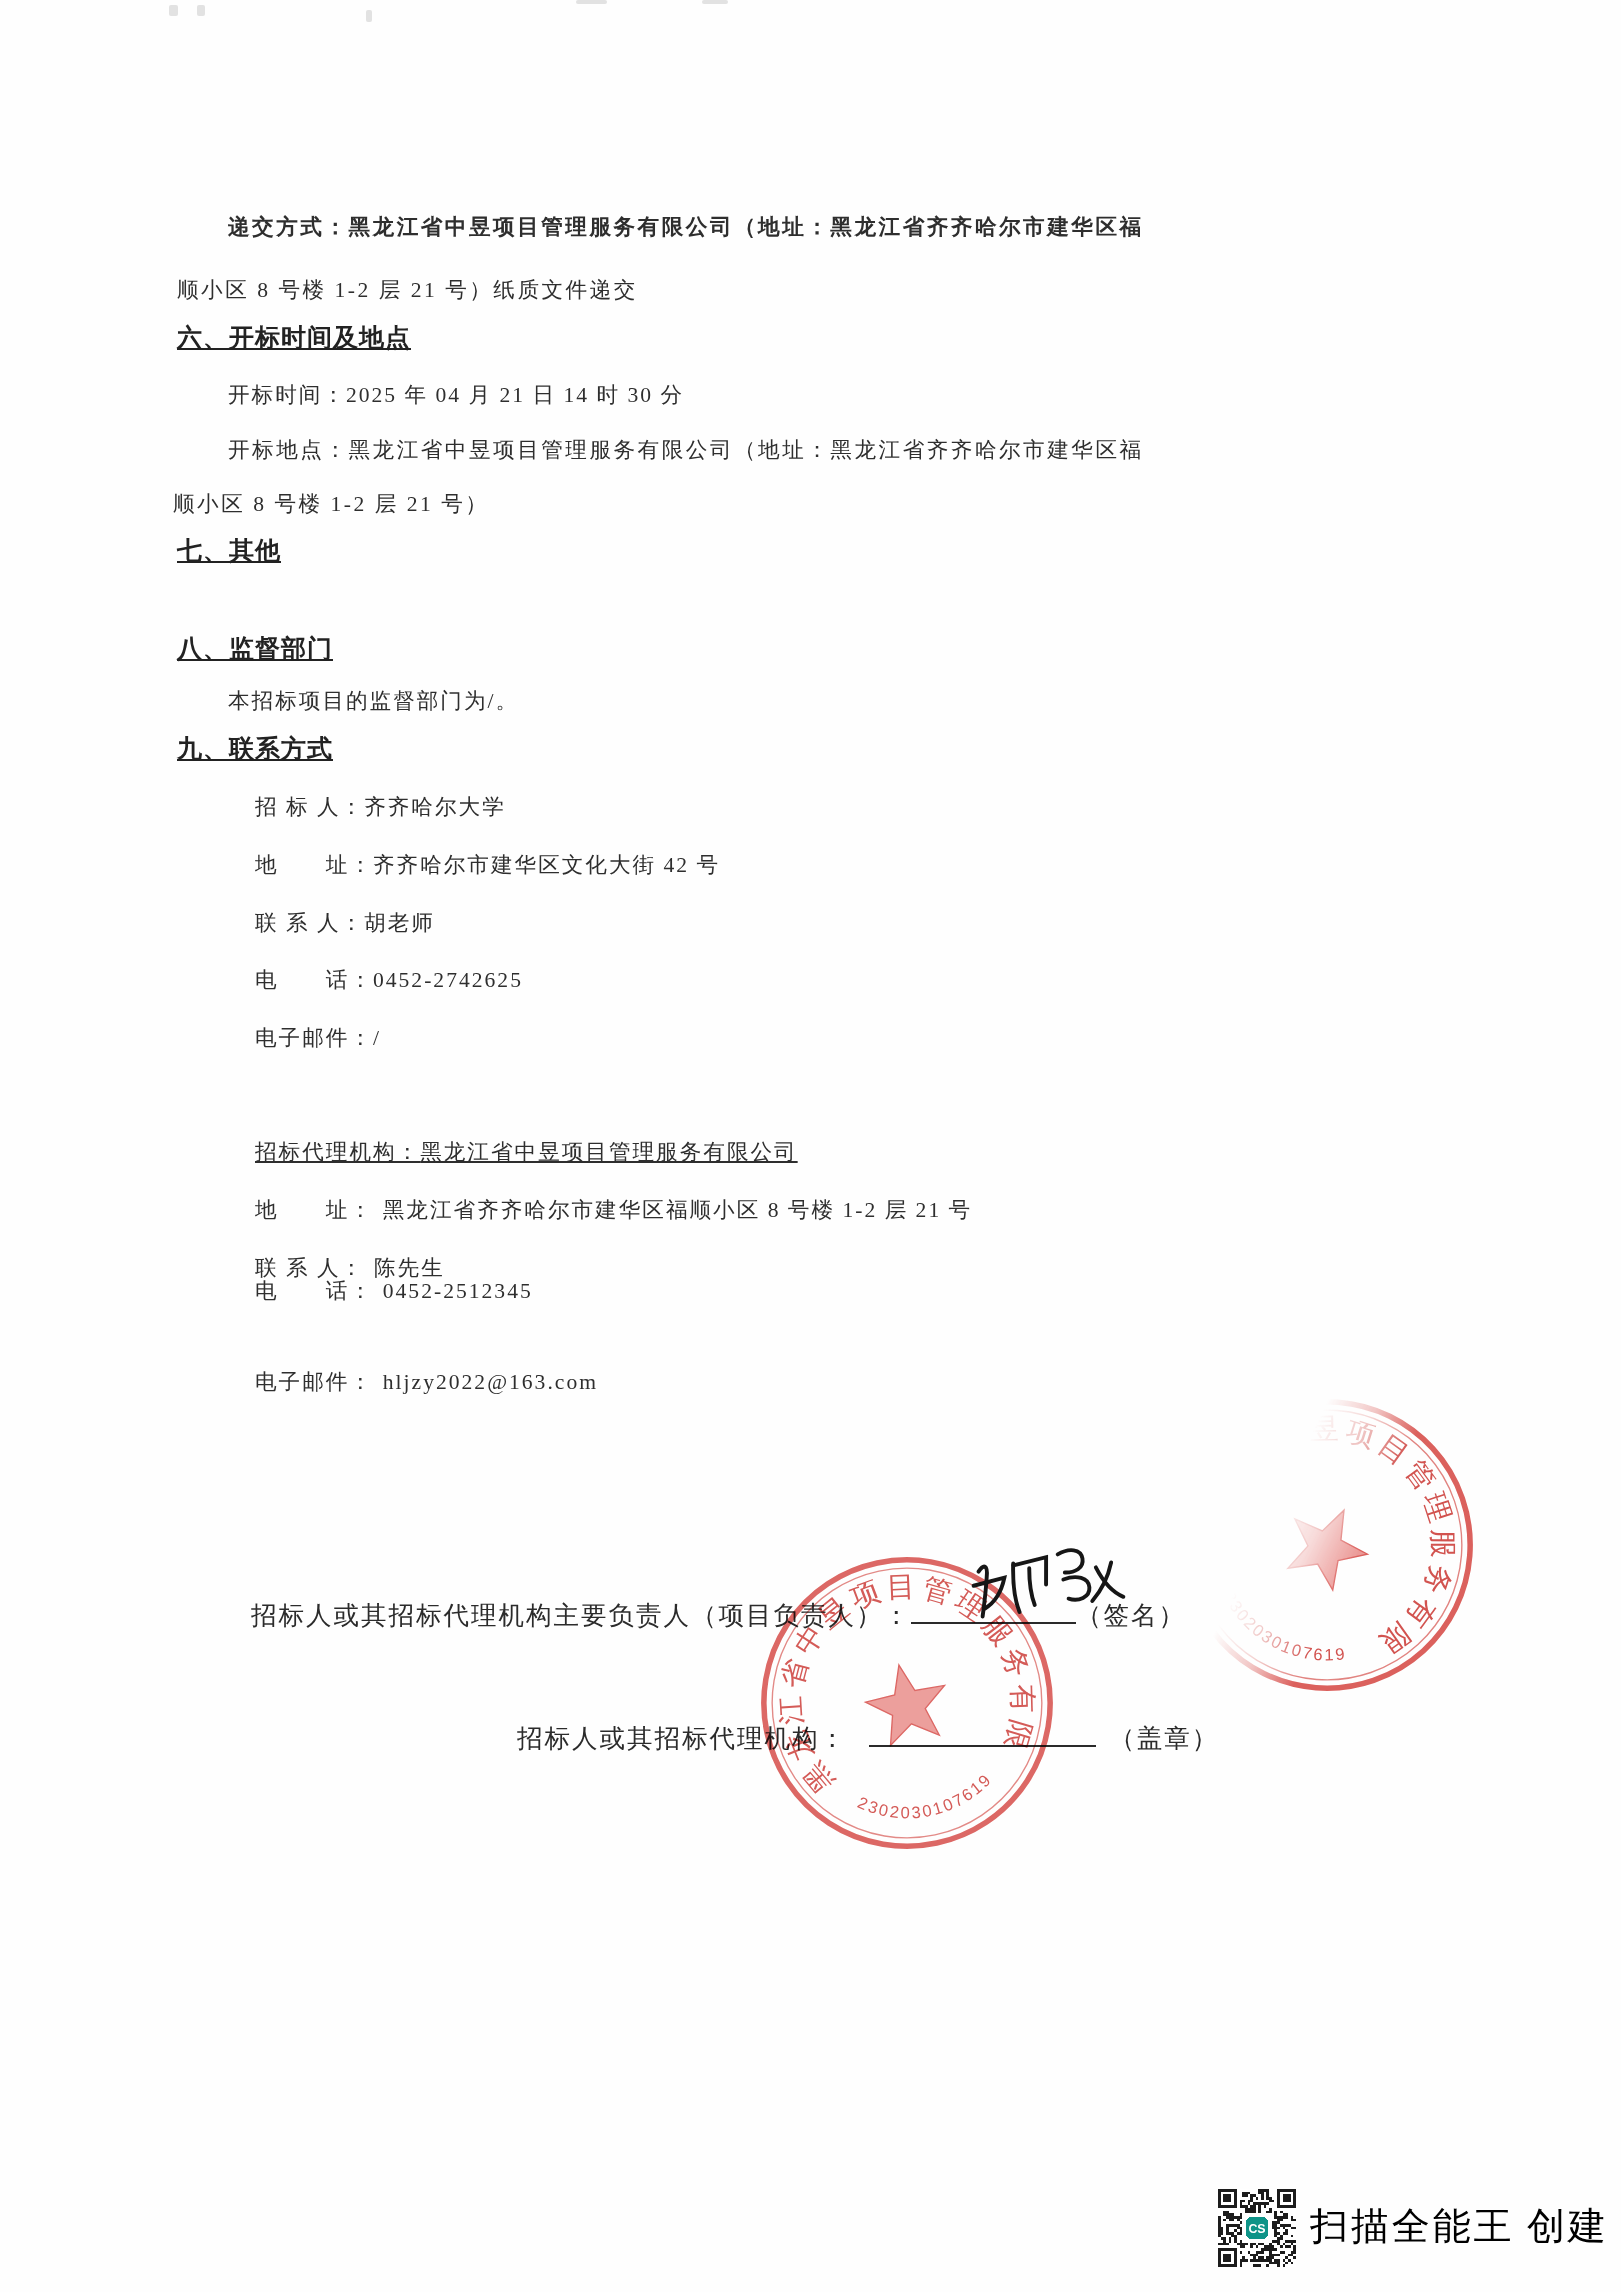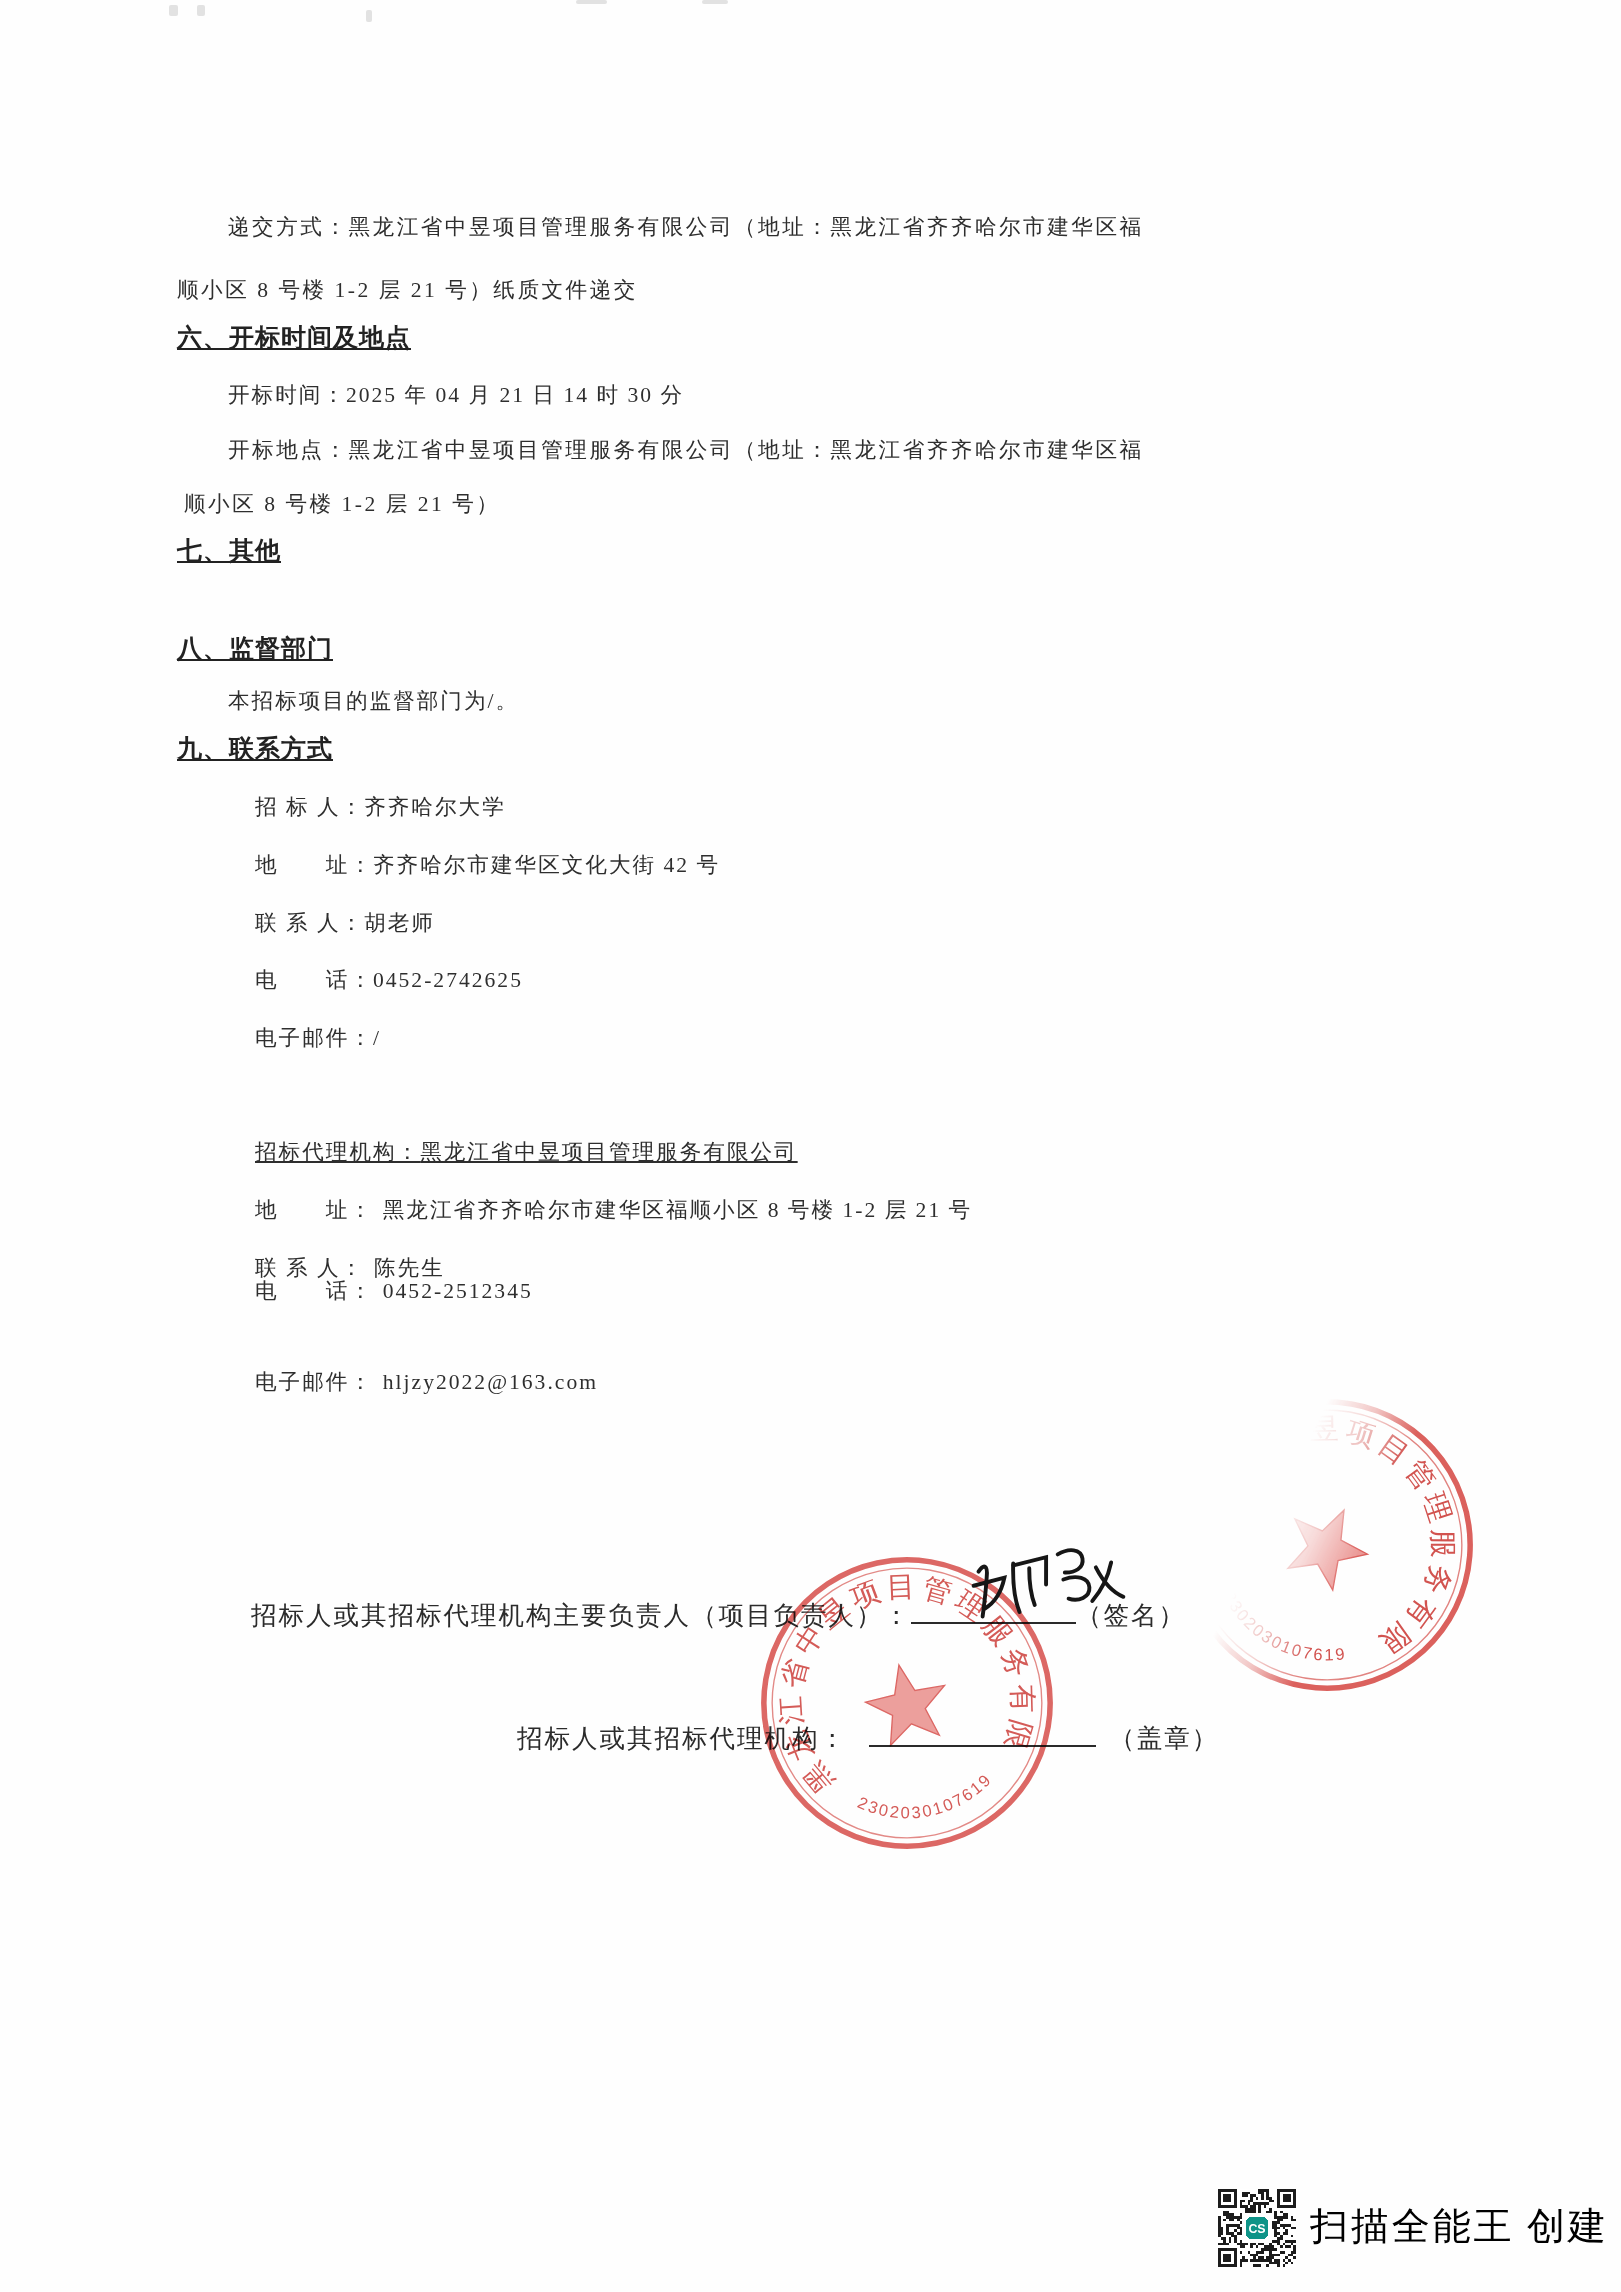--- a/index.html
+++ b/index.html
@@ -34,27 +34,27 @@
 <body>
 
 <div class="page">
 
   <div class="artifact" style="left:169px;top:4.9px;width:8.8px;height:10.8px;"></div>
   <div class="artifact" style="left:197px;top:4.9px;width:7.8px;height:10.8px;"></div>
   <div class="artifact" style="left:366px;top:9.8px;width:5.9px;height:12.7px;"></div>
   <div class="artifact" style="left:576px;top:0;width:31px;height:3.9px;"></div>
   <div class="artifact" style="left:702px;top:0;width:25.5px;height:3.9px;"></div>
 
-  <div class="line wide" style="left:228px;top:212px;">递交方式：黑龙江省中昱项目管理服务有限公司（地址：黑龙江省齐齐哈尔市建华区福</div>
+  <div class="line wide" style="left:228px;top:212px;font-weight:bold;">递交方式：黑龙江省中昱项目管理服务有限公司（地址：黑龙江省齐齐哈尔市建华区福</div>
   <div class="line wide" style="left:177px;top:275px;">顺小区 8 号楼 1-2 层 21 号）纸质文件递交</div>
 
   <div class="heading" style="left:177px;top:321px;">六、开标时间及地点</div>
   <div class="line" style="left:228px;top:380px;">开标时间：2025 年 04 月 21 日 14 时 30 分</div>
   <div class="line wide" style="left:228px;top:435px;">开标地点：黑龙江省中昱项目管理服务有限公司（地址：黑龙江省齐齐哈尔市建华区福</div>
-  <div class="line wide" style="left:184px;top:489px;">顺小区 8 号楼 1-2 层 21 号）</div>
+  <div class="line wide" style="left:173px;top:489px;">顺小区 8 号楼 1-2 层 21 号）</div>
 
   <div class="heading" style="left:177px;top:534px;">七、其他</div>
   <div class="heading" style="left:177px;top:632px;">八、监督部门</div>
   <div class="line" style="left:228px;top:686px;">本招标项目的监督部门为/。</div>
   <div class="heading" style="left:177px;top:732px;">九、联系方式</div>
 
   <div class="line contact" style="left:255px;top:792px;"><span class="lbl">招 标 人：</span><span>齐齐哈尔大学</span></div>
   <div class="line contact" style="left:255px;top:850px;"><span class="lbl">地　　址：</span><span>齐齐哈尔市建华区文化大街 42 号</span></div>
   <div class="line contact" style="left:255px;top:908px;"><span class="lbl">联 系 人：</span><span>胡老师</span></div>
   <div class="line contact" style="left:255px;top:965px;"><span class="lbl">电　　话：</span><span>0452-2742625</span></div>

